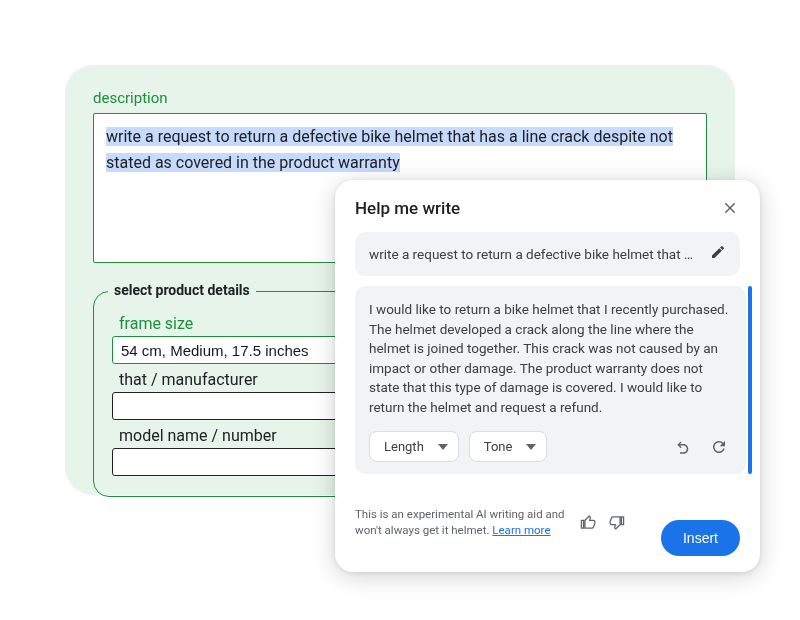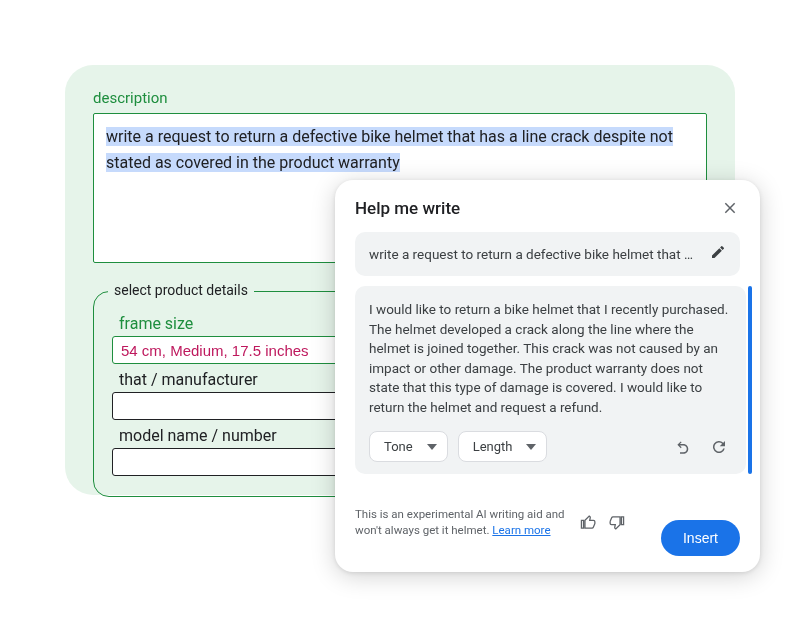--- a/index.html
+++ b/index.html
@@ -50,40 +50,41 @@
     position: relative;
   }
   .fieldset-legend {
     position: absolute;
     top: -10px;
     left: 14px;
     background: #e6f4ea;
     padding: 0 6px;
     font-size: 14px;
     color: #202124;
+    font-weight: bold;
   }
   .sub-label {
     font-size: 16px;
     color: #1e8e3e;
     margin-top: 6px;
     margin-bottom: 3px;
     display: block;
     margin-left: 7px;
   }
   .sub-label.dark {
     color: #202124;
   }
   .text-input {
     width: 100%;
     height: 28px;
     border: 1px solid #1e8e3e;
     border-radius: 3px;
     padding: 4px 8px;
     font-size: 15px;
-    color: #be185d;
+    color: #0f172a;
     background: #fff;
   }
   .text-input.empty {
     border: 1px solid #202124;
   }
 
   
   .popover {
     position: absolute;
     left: 335px;
@@ -256,27 +257,27 @@
           <path d="M3 17.25V21h3.75L17.81 9.94l-3.75-3.75L3 17.25zM20.71 7.04a1 1 0 0 0 0-1.41l-2.34-2.34a1 1 0 0 0-1.41 0l-1.83 1.83 3.75 3.75 1.83-1.83z"></path>
         </svg>
     </span>
   </div>
 
   <div class="result-block">
     <div class="accent-bar"></div>
     <div class="result-text">I would like to return a bike helmet that I recently purchased. The helmet developed a crack along the line where the helmet is joined together. This crack was not caused by an impact or other damage. The product warranty does not state that this type of damage is covered. I would like to return the helmet and request a refund.</div>
     <div class="result-controls">
       <div class="dropdown">
-        <span>Tone</span>
+        <span>Length</span>
         <svg width="10" height="10" viewBox="0 0 10 6">
             <path d="M0 0l5 6 5-6z" fill="currentColor"></path>
           </svg>
       </div>
       <div class="dropdown">
-        <span>Length</span>
+        <span>Tone</span>
         <svg width="10" height="10" viewBox="0 0 10 6">
             <path d="M0 0l5 6 5-6z" fill="currentColor"></path>
           </svg>
       </div>
       <div class="spacer"></div>
       <span class="icon-btn">
         <svg width="18" height="18" viewBox="0 0 24 24" fill="currentColor">
             <path d="M12.5 8H7.9l2.3-2.3L9 4.5 4.5 9 9 13.5l1.2-1.2L7.9 10h4.6c2.5 0 4.5 2 4.5 4.5S15 19 12.5 19H8v2h4.5c3.6 0 6.5-2.9 6.5-6.5S16.1 8 12.5 8z"></path>
           </svg>
       </span>

